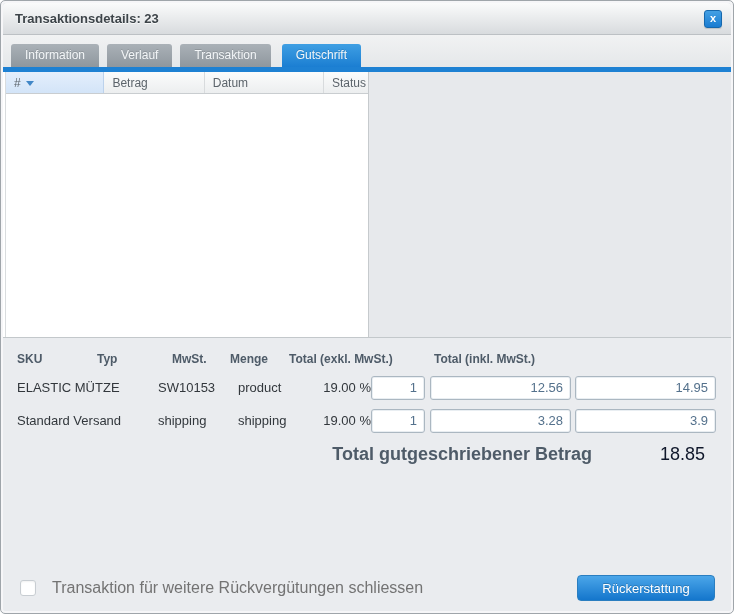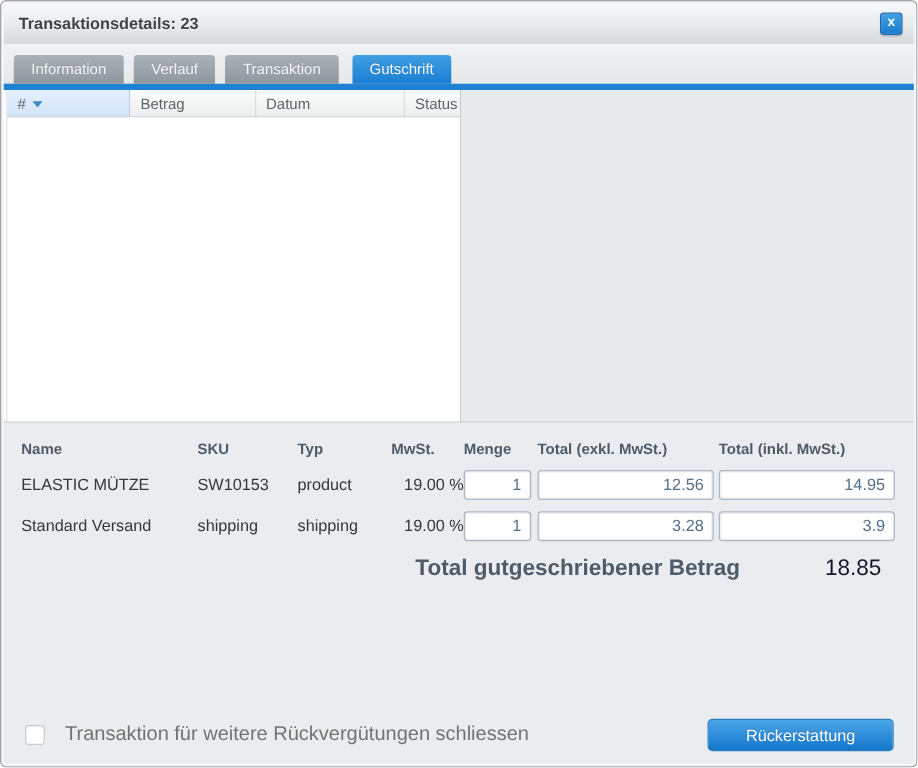--- a/index.html
+++ b/index.html
@@ -127,21 +127,21 @@
   }
   .checkbox {
     appearance: none; -webkit-appearance: none;
     width: 16px; height: 16px; margin: 0;
     border: 1px solid #c8cdd2; border-radius: 3px;
     background: #fff; cursor: pointer;
     box-shadow: inset 0 1px 2px rgba(0,0,0,0.06);
   }
   .checkbox-label { margin-left: 16px; font-size: 16px; color: #737373; cursor: pointer; }
   .refund-btn {
-    margin-left: auto; width: 149px; height: 26px;
+    margin-left: auto; width: 138px; height: 26px;
     border: 1px solid #2a7ec0; border-radius: 4px;
     background: linear-gradient(#4ba6e9, #1476cc);
     color: #fff; font: 13px "Liberation Sans", sans-serif;
     text-shadow: 0 -1px 0 rgba(0,0,0,0.2);
     cursor: pointer;
   }
 </style>
 </head>
 <body>
 
@@ -178,21 +178,20 @@
         </div>
       </div>
       <div class="grid-body"></div>
     </div>
     <div class="side-panel"></div>
   </div>
 
   <div class="lower">
 
     <div class="pt-header">
-      <div class="c-name">Name</div>
       <div class="c-sku">SKU</div>
       <div class="c-typ">Typ</div>
       <div class="c-mwst">MwSt.</div>
       <div class="c-menge">Menge</div>
       <div class="c-exkl">Total (exkl. MwSt.)</div>
       <div class="c-inkl">Total (inkl. MwSt.)</div>
     </div>
 
     <div class="pt-row">
       <div class="c-name">ELASTIC MÜTZE</div>

